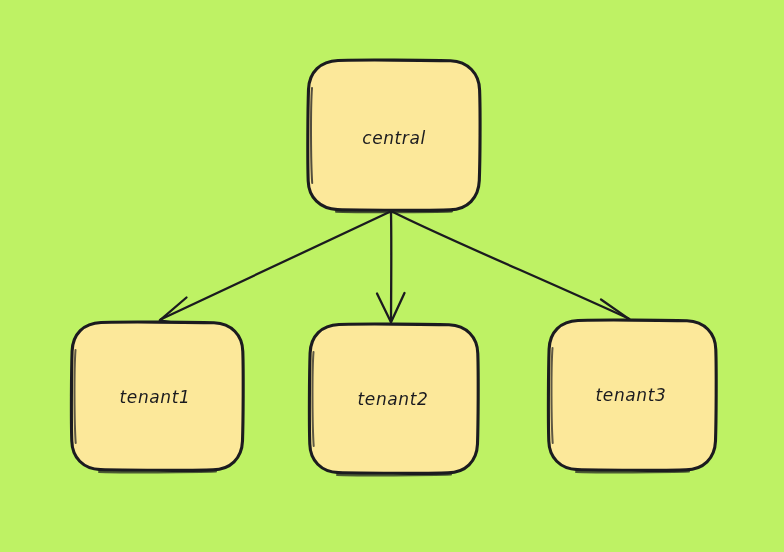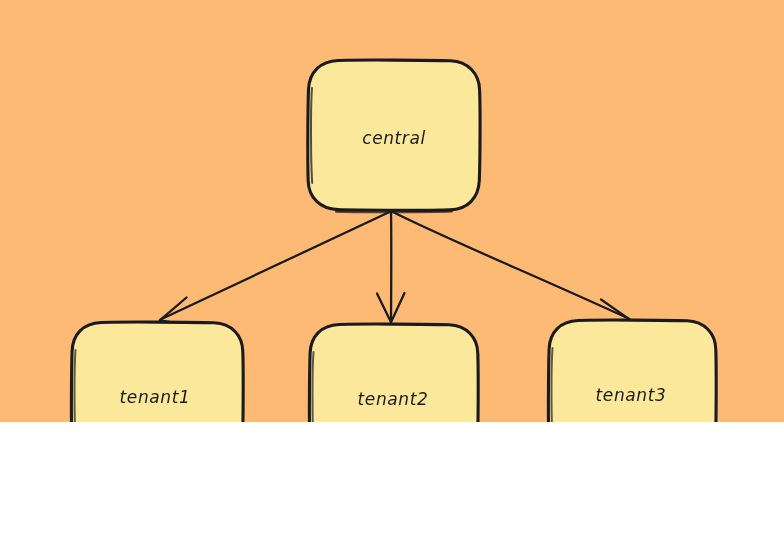--- a/index.html
+++ b/index.html
@@ -3,22 +3,22 @@
 <meta charset="utf-8">
 <style>
   html, body {
     margin: 0;
     padding: 0;
     background: #ffffff;
   }
   #canvas-root {
     position: relative;
     width: 784px;
-    height: 422px;
-    background: #fdba74;
+    height: 552px;
+    background: #bef264;
     overflow: hidden;
     font-family: "DejaVu Sans", sans-serif;
   }
   #diagram-svg {
     position: absolute;
     left: 0;
     top: 0;
     width: 784px;
     height: 552px;
     display: block;

